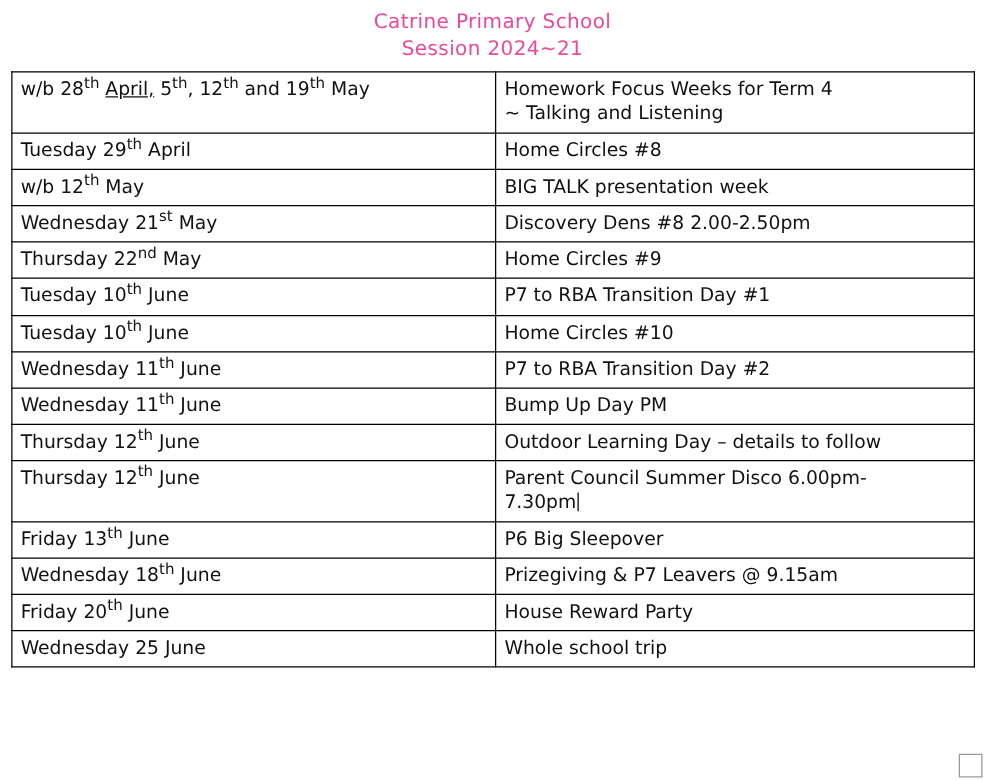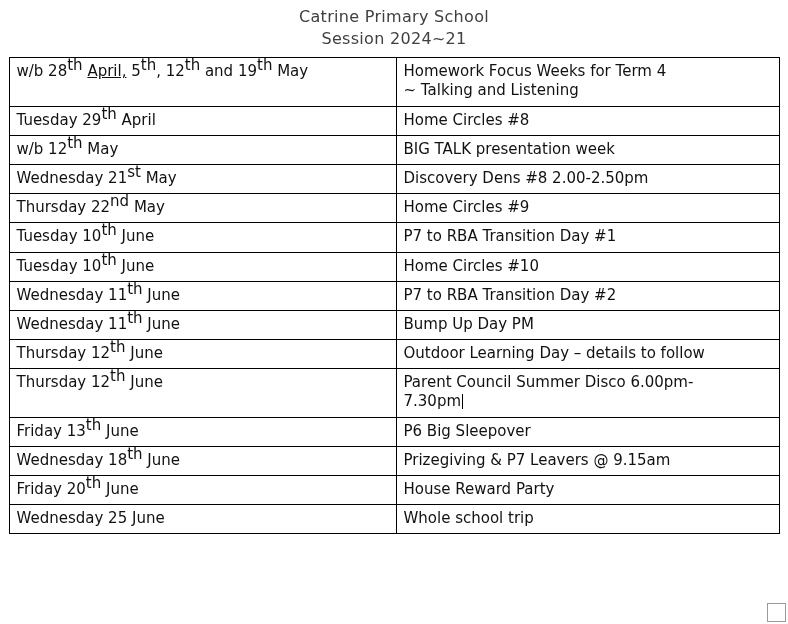--- a/index.html
+++ b/index.html
@@ -17,21 +17,21 @@
   }
   .page {
     width: 788px;
     height: 624px;
     position: relative;
     box-sizing: border-box;
   }
   .doc-header {
     text-align: center;
     padding-top: 6px;
-    color: #404040;
+    color: #ec4899;
     font-size: 16px;
     line-height: 1.35;
     font-family: "DejaVu Sans", sans-serif;
   }
   .doc-header .line {
     display: block;
     letter-spacing: 0.3px;
   }
   table.schedule {
     border-collapse: collapse;
@@ -48,21 +48,21 @@
     vertical-align: top;
     color: #111111;
   }
   td.col-date {
     width: 372px;
   }
   td.col-event {
     width: 368px;
   }
   sup {
-    font-size: 15px;
+    font-size: 12px;
     vertical-align: super;
     line-height: 0;
   }
   .underlined {
     text-decoration: underline;
   }
   .caret {
     display: inline-block;
     width: 1px;
     height: 15px;

